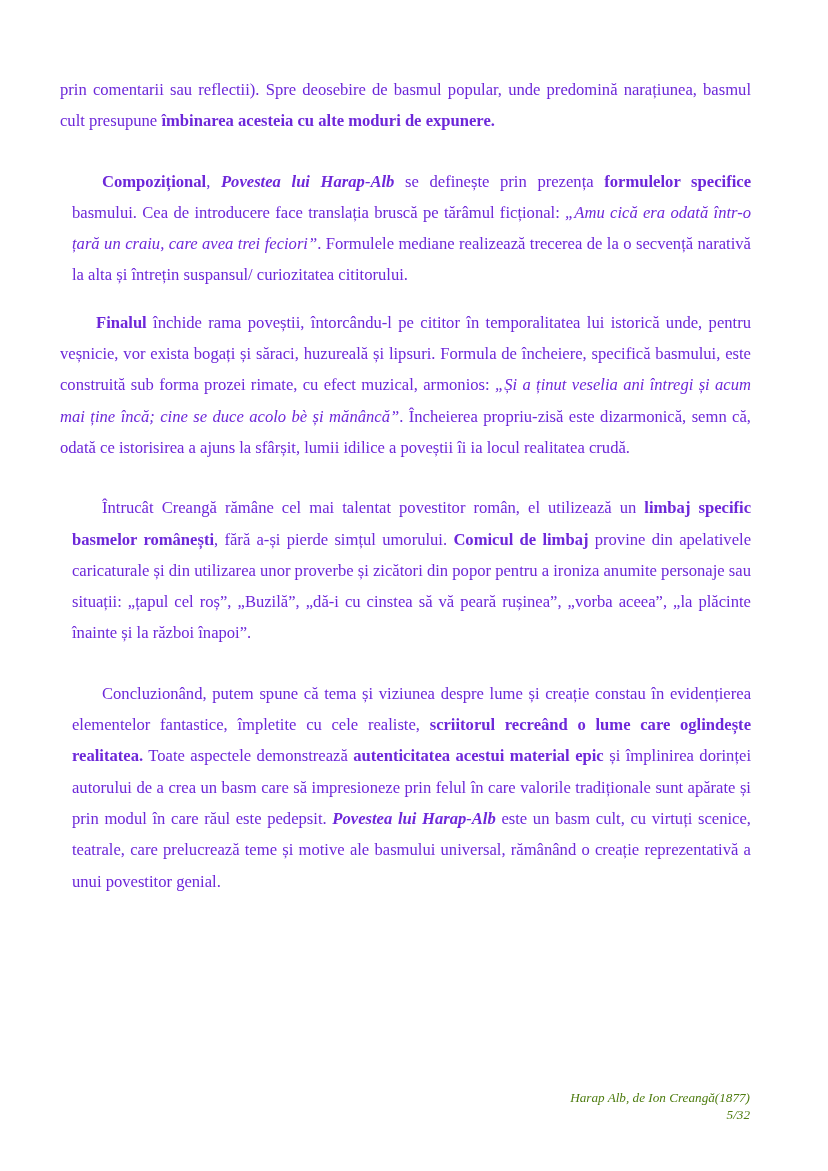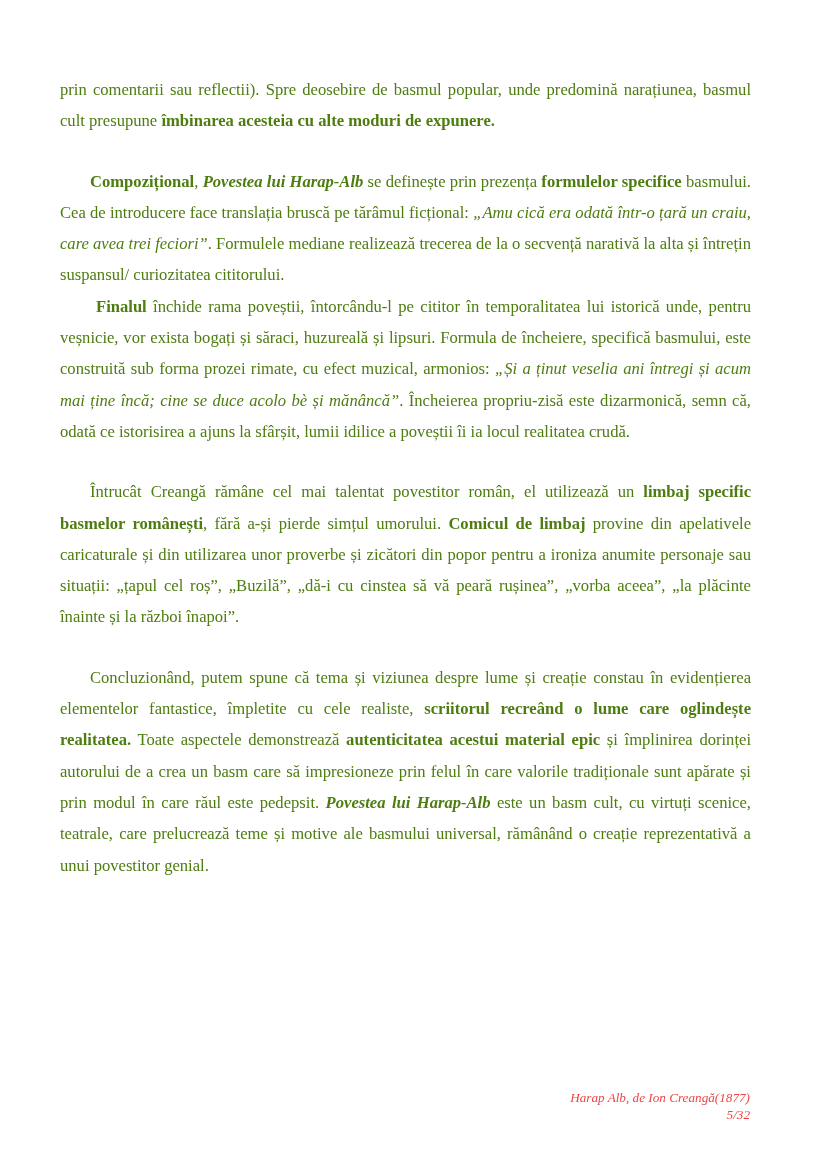--- a/index.html
+++ b/index.html
@@ -30,27 +30,27 @@
     top: 74px;
     width: 691px;
   }
 
   .para {
     margin: 0;
     font-size: 16.6px;
     line-height: 31.3px;
     text-align: justify;
     text-justify: inter-word;
-    color: #4d7c0f;
+    color: #6d28d9;
     hyphens: none;
   }
 
   
-  .gap-lg { margin-top: 29px; }
-  .gap-sm { margin-top: 0px; }
+  .gap-lg { margin-top: 29px; margin-left: 12px; }
+  .gap-sm { margin-top: 16px; }
 
   .indent {
     text-indent: 30px;
   }
   .indent-wide {
     text-indent: 36px;
   }
 
   b, .b {
     font-weight: bold;
@@ -65,21 +65,21 @@
 
   .footer {
     position: absolute;
     right: 78px;
     bottom: 48px;
     width: 420px;
     text-align: right;
     font-style: italic;
     font-size: 13.2px;
     line-height: 17px;
-    color: #ef4444;
+    color: #4d7c0f;
   }
   .footer .line { display: block; }
 </style>
 </head>
 <body>
 
 <div class="page">
 
   <div class="content">
 

